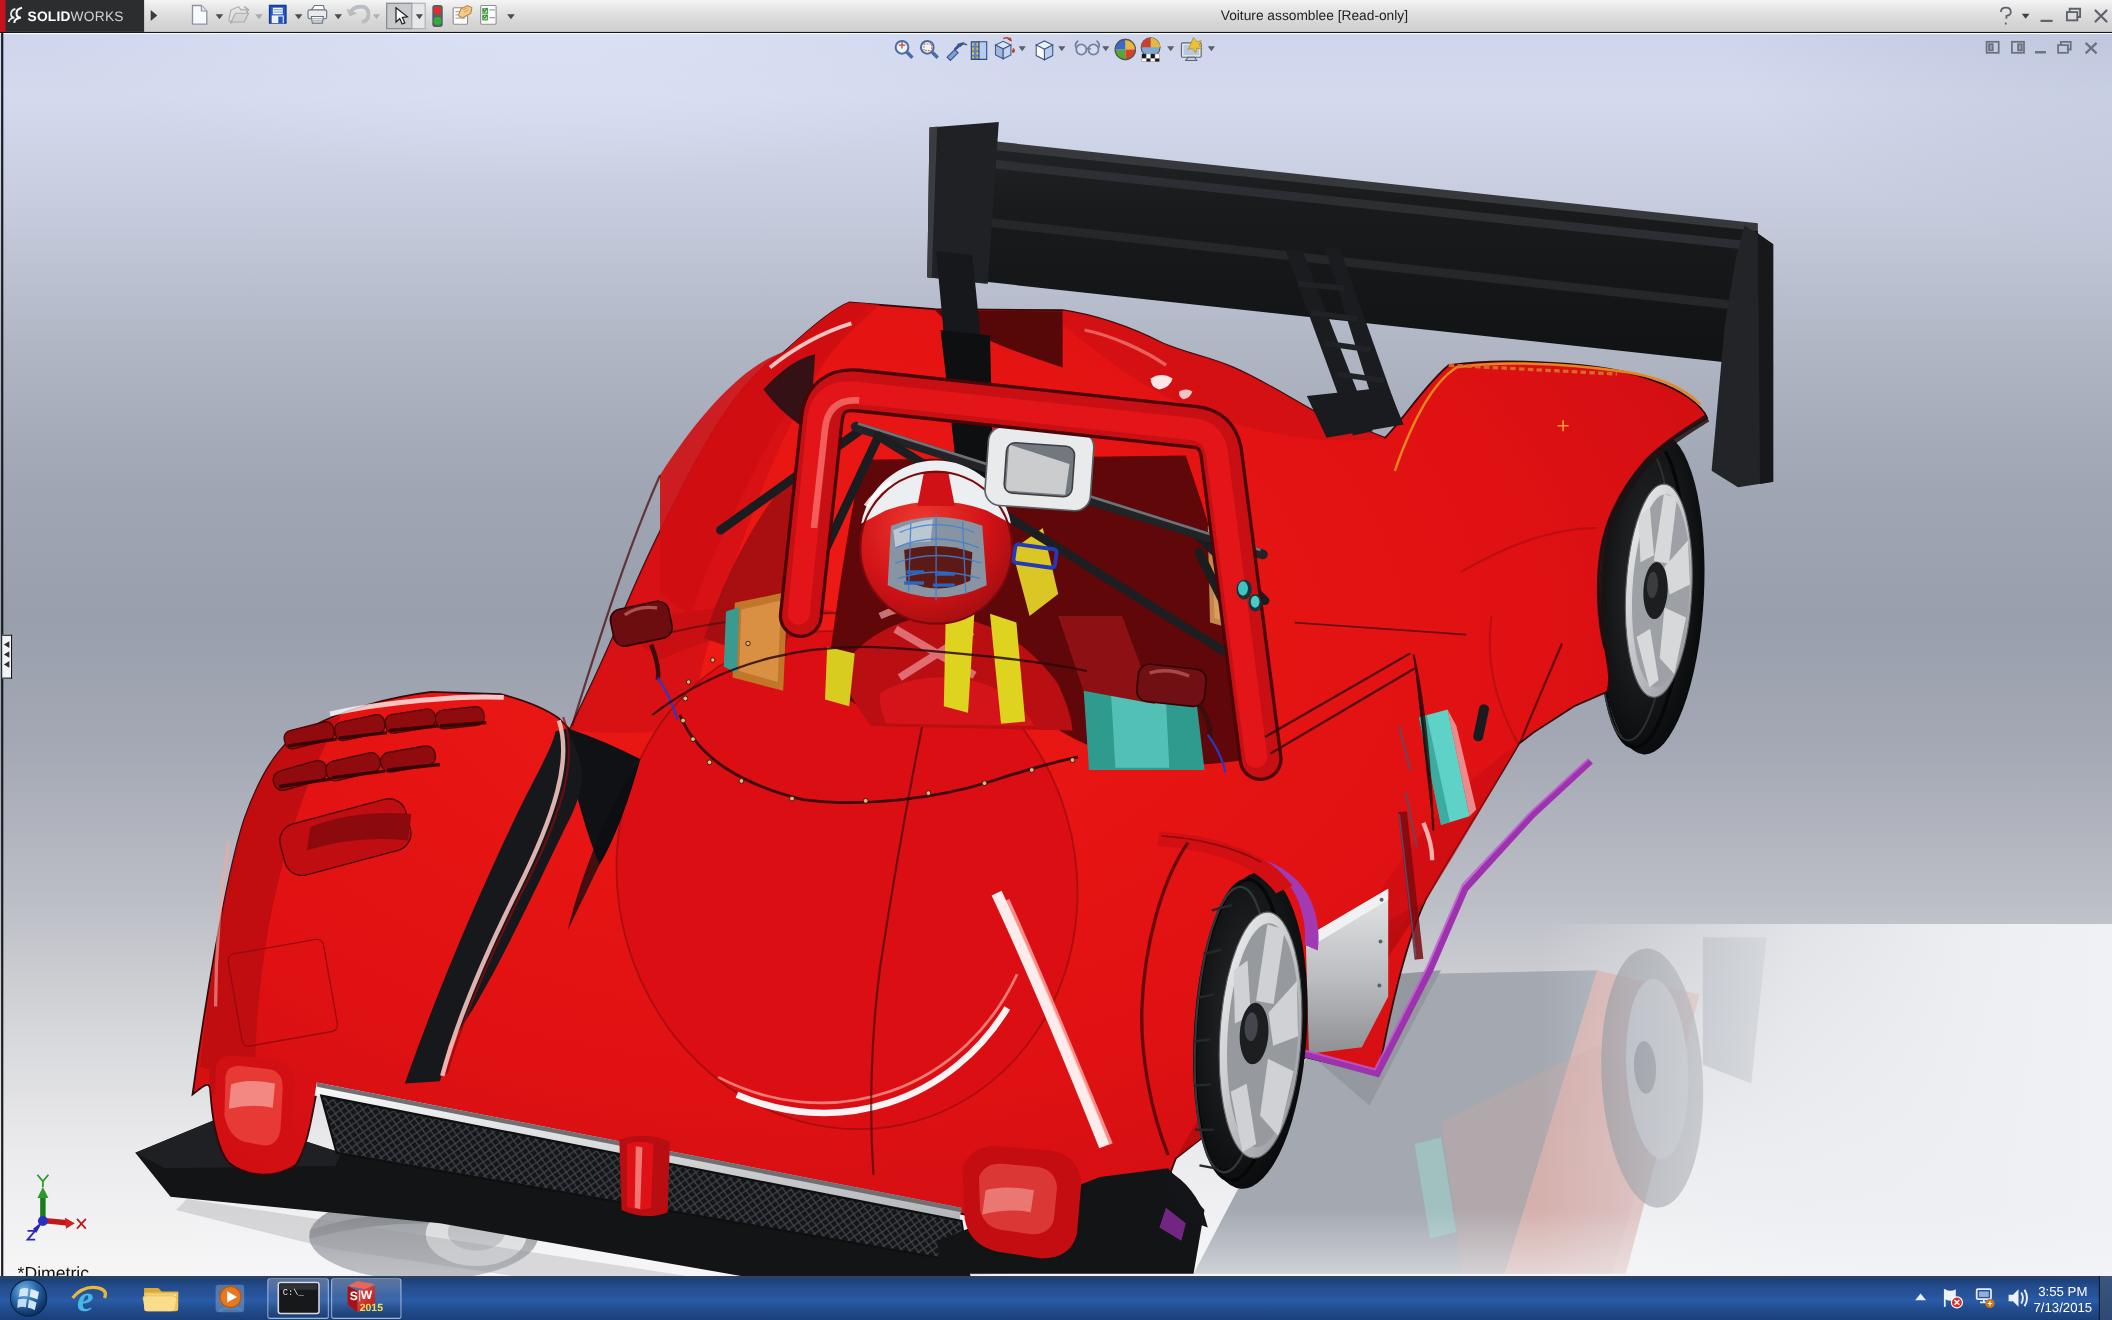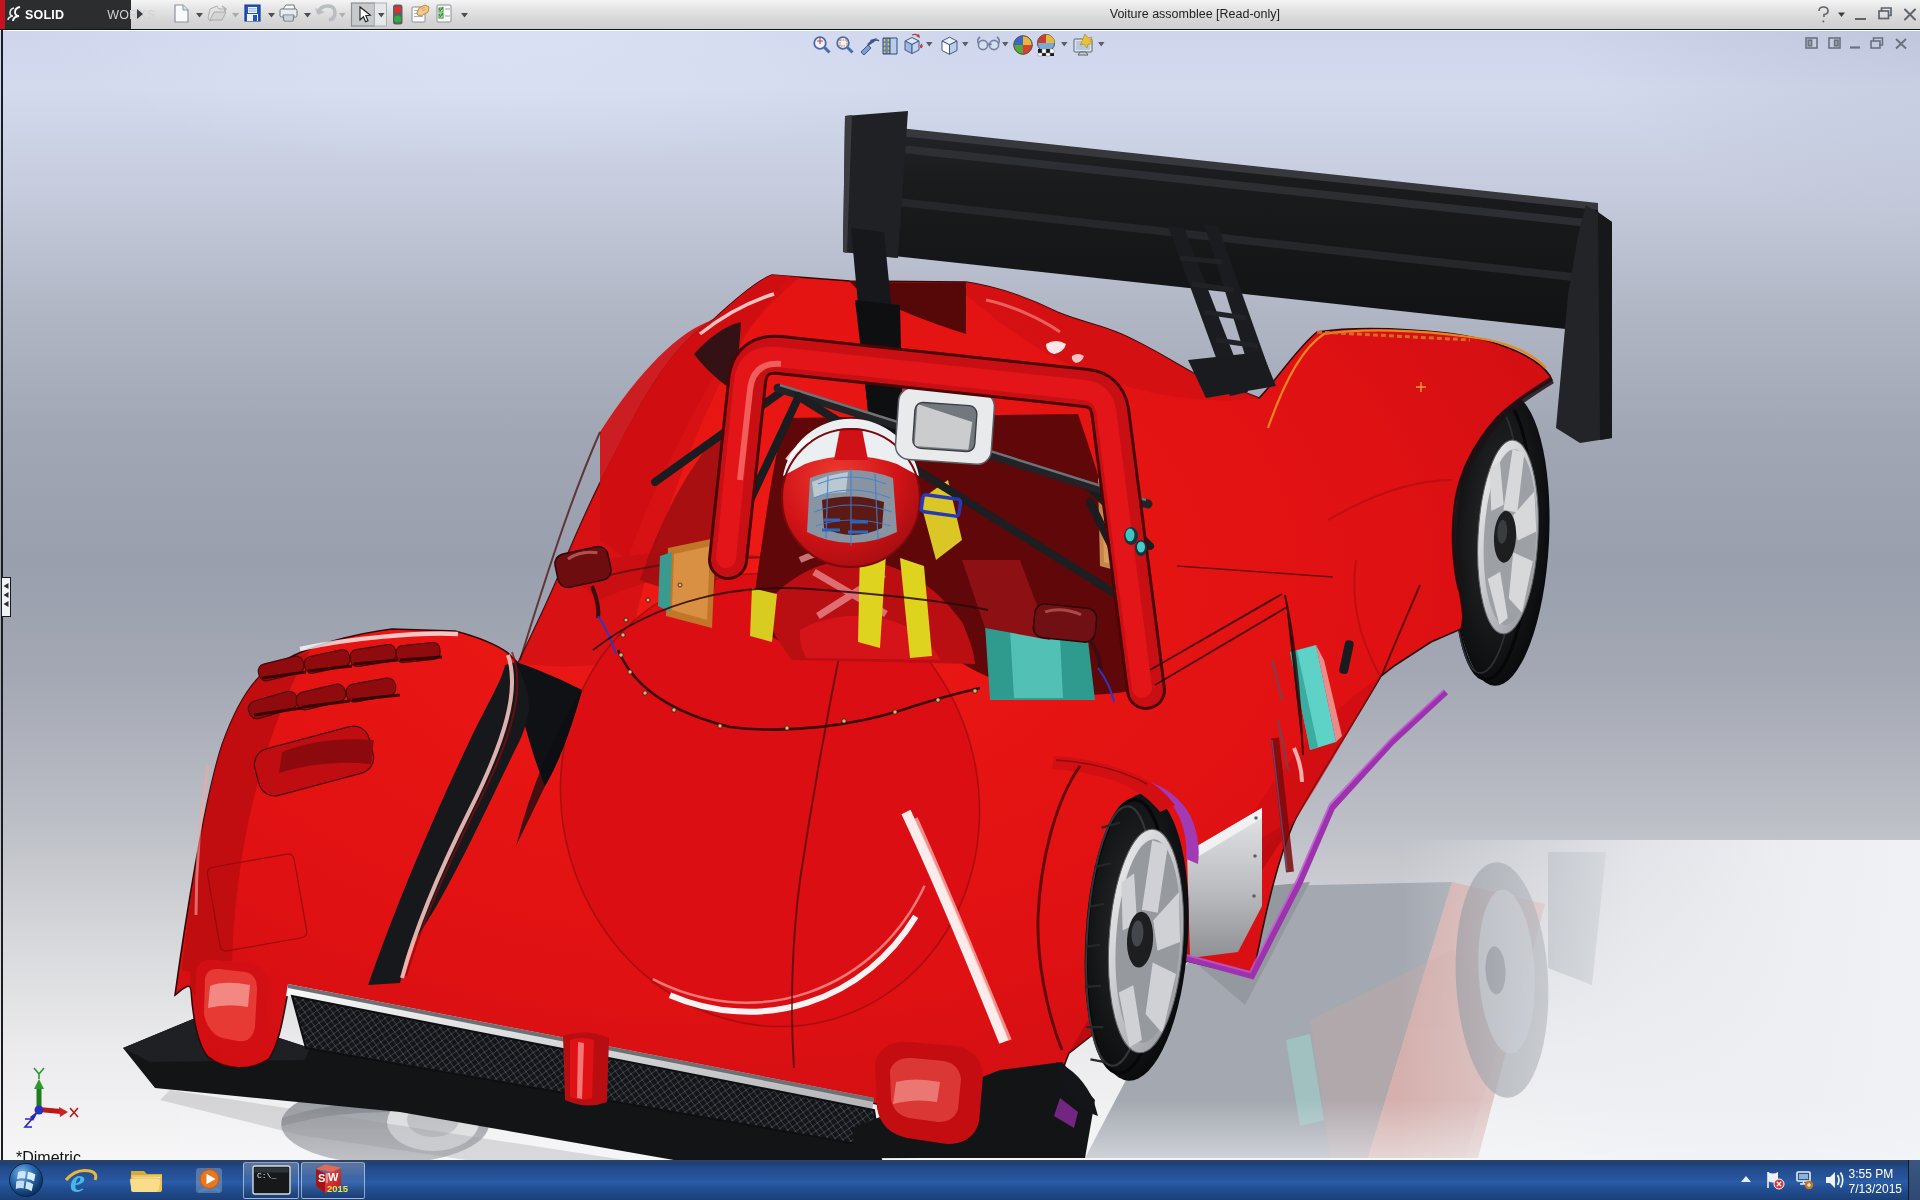--- a/index.html
+++ b/index.html
@@ -5,41 +5,41 @@
   html,body{margin:0;padding:0;width:1920px;height:1200px;overflow:hidden;
     font-family:"Liberation Sans",sans-serif;}
   #stage{position:absolute;left:0;top:0;width:1920px;height:1200px;background:#fff;}
   
   #titlebar{position:absolute;left:0;top:0;width:1920px;height:29px;
     background:linear-gradient(180deg,#f4f4f4 0%,#e3e3e3 35%,#d6d6d6 70%,#cfcfcf 100%);
     border-bottom:1.5px solid #10141c;z-index:30;}
   #swlogo{position:absolute;left:0;top:0;width:131px;height:29px;background:#2b2d2f;}
   #swlogo .red{position:absolute;left:0;top:0;width:5px;height:29px;background:#c9131c;}
   #swlogo .txt{position:absolute;left:25px;top:8px;color:#fff;font-size:12.5px;font-weight:bold;letter-spacing:.2px;}
-  #swlogo .txt span{color:#cfd2d4;font-weight:normal;margin-left:43px;}
+  #swlogo .txt span{color:#cfd2d4;font-weight:normal;}
   #title-text{position:absolute;top:7px;left:1020px;width:260px;text-align:right;
     font-size:12.5px;color:#222;}
   
   #viewport{position:absolute;left:0px;top:30.5px;width:1920px;height:1130px;
     background:
      radial-gradient(ellipse 700px 420px at 103% -60px, rgba(142,150,172,.30) 0%, rgba(142,150,172,0) 62%),
      radial-gradient(ellipse 820px 300px at 26% -40px, rgba(226,232,250,.75) 0%, rgba(226,232,250,0) 60%),
      linear-gradient(180deg,#cfd6ec 0%, #d3daee 5%, #c6ccdd 14%, #b0b6c4 25%, #a0a6b4 36%, #999fad 47%, #a4a8b4 57%, #bcbfc6 70%, #d8d9dc 81%, #ebebed 90%, #f6f6f7 100%);
     z-index:1;}
   #vpborder{position:absolute;left:1px;top:30px;width:2px;height:1130px;background:#1a1d22;z-index:6;}
   
   #tretab{position:absolute;left:2px;top:577px;width:8px;height:38px;background:#f2f3f5;
     border:1.5px solid #14171c;border-left:none;z-index:6;}
   
   #taskbar{position:absolute;left:0;top:1160px;width:1920px;height:40px;z-index:40;
     background:linear-gradient(180deg,#31425c 0%,#1d4077 9%,#234c8d 22%,#27549b 45%,#2a5ca8 55%,#224e91 72%,#1b4078 100%);}
   #taskbar .btn{position:absolute;top:1.5px;width:56px;height:37px;border-radius:2.5px;
     background:linear-gradient(180deg,rgba(255,255,255,.28),rgba(255,255,255,.10) 45%,rgba(0,0,0,.08));
     border:1px solid rgba(230,240,255,.55);box-sizing:border-box;}
-  #clock{position:absolute;right:18px;top:1167px;color:#fff;font-size:12px;text-align:left;line-height:15px;z-index:41;}
+  #clock{position:absolute;right:18px;top:1167px;color:#fff;font-size:12px;text-align:center;line-height:15px;z-index:41;}
   #showdesk{position:absolute;right:0;top:1160px;width:11px;height:40px;
     background:linear-gradient(180deg,#3a567e,#2d4a74);border-left:1px solid #0e1a2c;z-index:41;}
 </style>
 </head>
 <body>
 <div id="stage">
   <div id="viewport"></div>
   <div id="vpborder"></div>
   <div id="tretab"></div>
 

